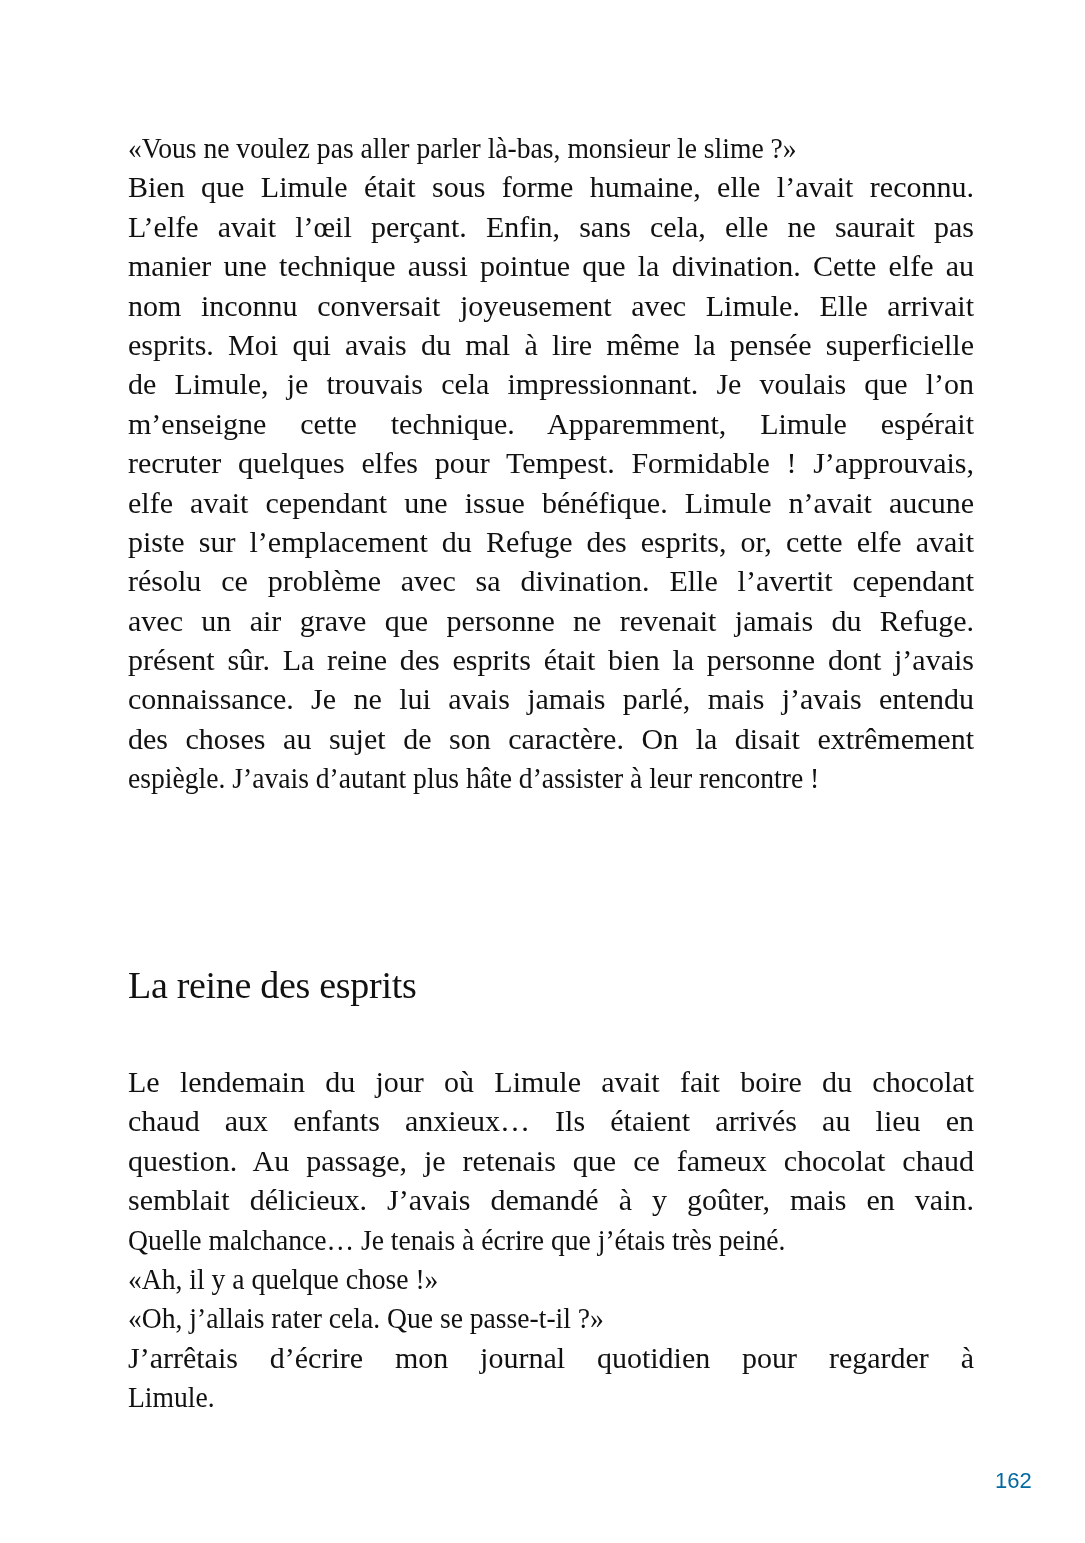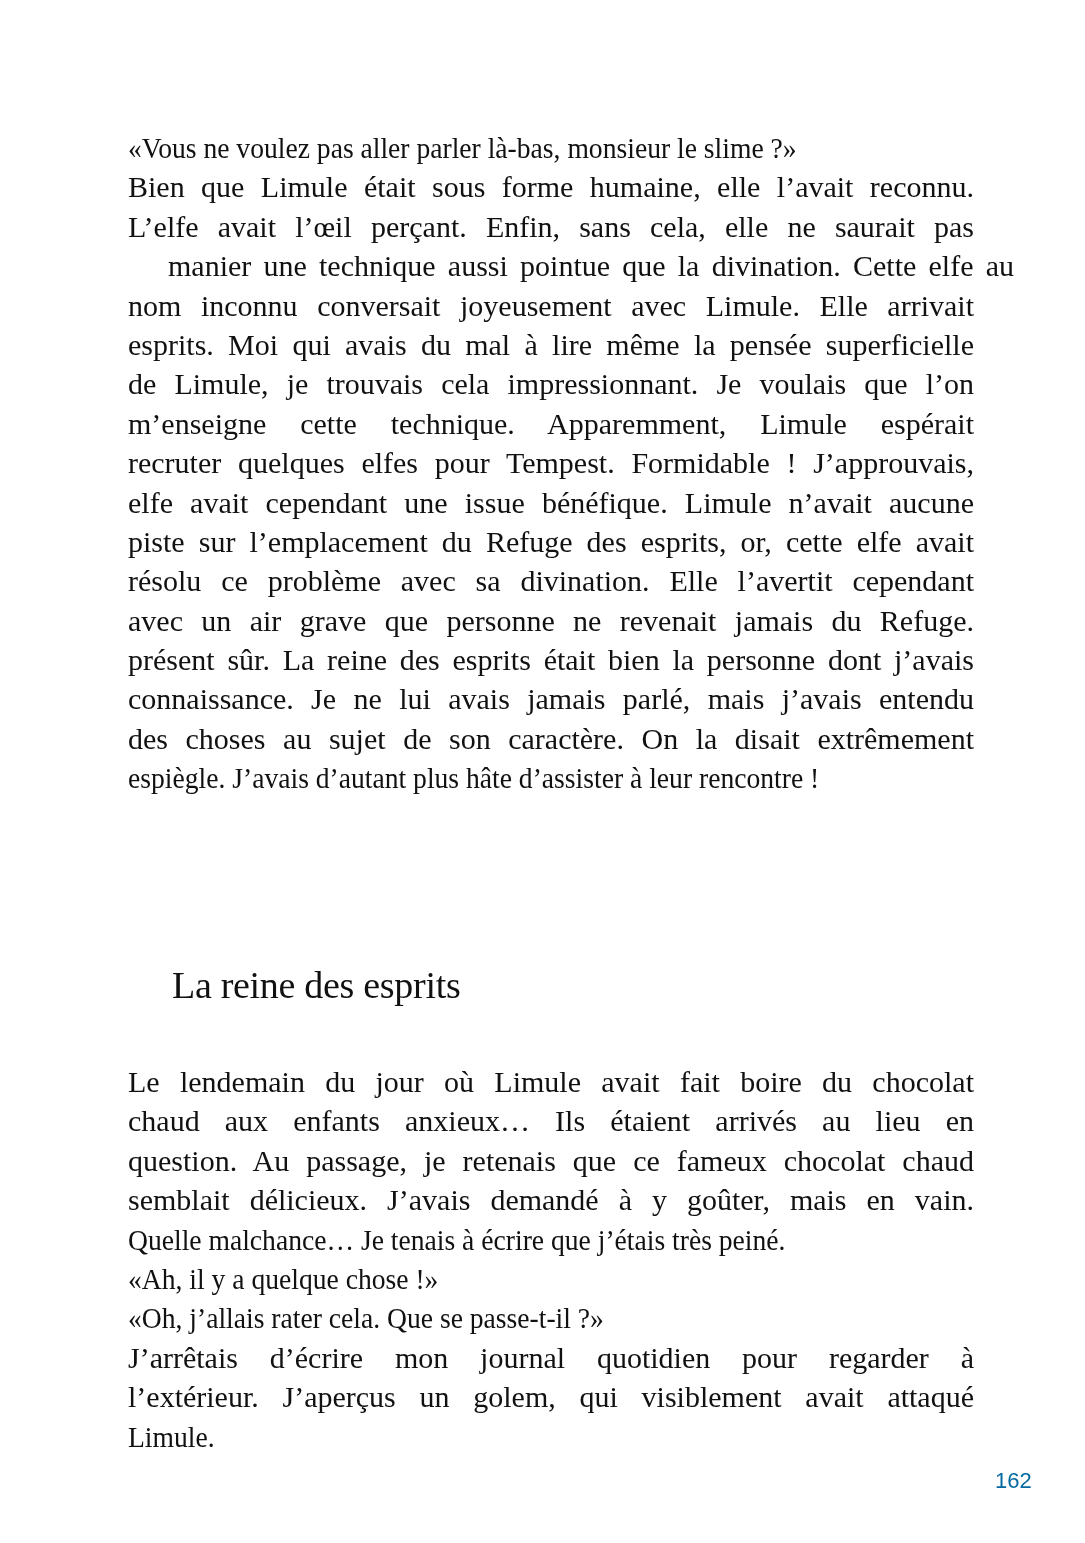--- a/index.html
+++ b/index.html
@@ -51,42 +51,41 @@
     }
     .heading {
       position: absolute;
       left: 128px;
       top: 962px;
       font-family: "Liberation Serif", "DejaVu Serif", serif;
       font-size: 38px;
       line-height: 46px;
       color: #111111;
       letter-spacing: -0.3px;
-      margin-left: 44px;
     }
     .page-number {
       position: absolute;
       left: 995px;
       top: 1468px;
       font-family: "Liberation Sans", "DejaVu Sans", sans-serif;
       font-size: 22px;
       line-height: 26px;
       color: #0369a1;
     }
   </style>
 </head>
 <body>
 
 <div class="page">
 
   <div class="block block-1">
     <span class="line left"><span class="inner" style="white-space: nowrap; transform: scaleX(0.92);">«Vous ne voulez pas aller parler là-bas, monsieur le slime ?»</span></span>
     <span class="line justify"><span class="inner" style="white-space: nowrap; word-spacing: 8.93403px; transform: scaleX(1);">Bien que Limule était sous forme humaine, elle l’avait reconnu.</span></span>
     <span class="line justify"><span class="inner" style="white-space: nowrap; word-spacing: 11.6578px; transform: scaleX(1);">L’elfe avait l’œil perçant. Enfin, sans cela, elle ne saurait pas</span></span>
-    <span class="line justify"><span class="inner" style="white-space: nowrap; word-spacing: 4.70781px; transform: scaleX(1); margin-left: 40px;">manier une technique aussi pointue que la divination. Cette elfe au</span></span>
+    <span class="line justify"><span class="inner" style="white-space: nowrap; word-spacing: 4.70781px; transform: scaleX(1);">manier une technique aussi pointue que la divination. Cette elfe au</span></span>
     <span class="line justify"><span class="inner" style="white-space: nowrap; word-spacing: 12.0826px; transform: scaleX(1);">nom inconnu conversait joyeusement avec Limule. Elle arrivait</span></span>
     <span class="line justify"><span class="inner" style="white-space: nowrap; word-spacing: 6.77983px; transform: scaleX(1);">esprits. Moi qui avais du mal à lire même la pensée superficielle</span></span>
     <span class="line justify"><span class="inner" style="white-space: nowrap; word-spacing: 10.5938px; transform: scaleX(1);">de Limule, je trouvais cela impressionnant. Je voulais que l’on</span></span>
     <span class="line justify"><span class="inner" style="white-space: nowrap; word-spacing: 26.4187px; transform: scaleX(1);">m’enseigne cette technique. Apparemment, Limule espérait</span></span>
     <span class="line justify"><span class="inner" style="white-space: nowrap; word-spacing: 9.24554px; transform: scaleX(1);">recruter quelques elfes pour Tempest. Formidable ! J’approuvais,</span></span>
     <span class="line justify"><span class="inner" style="white-space: nowrap; word-spacing: 9.64648px; transform: scaleX(1);">elfe avait cependant une issue bénéfique. Limule n’avait aucune</span></span>
     <span class="line justify"><span class="inner" style="white-space: nowrap; word-spacing: 6.58125px; transform: scaleX(1);">piste sur l’emplacement du Refuge des esprits, or, cette elfe avait</span></span>
     <span class="line justify"><span class="inner" style="white-space: nowrap; word-spacing: 12.3516px; transform: scaleX(1);">résolu ce problème avec sa divination. Elle l’avertit cependant</span></span>
     <span class="line justify"><span class="inner" style="white-space: nowrap; word-spacing: 10.8812px; transform: scaleX(1);">avec un air grave que personne ne revenait jamais du Refuge.</span></span>
     <span class="line justify"><span class="inner" style="white-space: nowrap; word-spacing: 5.2642px; transform: scaleX(1);">présent sûr. La reine des esprits était bien la personne dont j’avais</span></span>
@@ -99,19 +98,18 @@
 
   <div class="block block-2">
     <span class="line justify"><span class="inner" style="white-space: nowrap; word-spacing: 12.7891px; transform: scaleX(1);">Le lendemain du jour où Limule avait fait boire du chocolat</span></span>
     <span class="line justify"><span class="inner" style="white-space: nowrap; word-spacing: 17.6406px; transform: scaleX(1);">chaud aux enfants anxieux… Ils étaient arrivés au lieu en</span></span>
     <span class="line justify"><span class="inner" style="white-space: nowrap; word-spacing: 9.49479px; transform: scaleX(1);">question. Au passage, je retenais que ce fameux chocolat chaud</span></span>
     <span class="line justify"><span class="inner" style="white-space: nowrap; word-spacing: 12.4913px; transform: scaleX(1);">semblait délicieux. J’avais demandé à y goûter, mais en vain.</span></span>
     <span class="line left"><span class="inner" style="white-space: nowrap; transform: scaleX(0.92);">Quelle malchance… Je tenais à écrire que j’étais très peiné.</span></span>
     <span class="line left"><span class="inner" style="white-space: nowrap; transform: scaleX(0.92);">«Ah, il y a quelque chose !»</span></span>
     <span class="line left"><span class="inner" style="white-space: nowrap; transform: scaleX(0.92);">«Oh, j’allais rater cela. Que se passe-t-il ?»</span></span>
     <span class="line justify"><span class="inner" style="white-space: nowrap; word-spacing: 24.3504px; transform: scaleX(1);">J’arrêtais d’écrire mon journal quotidien pour regarder à</span></span>
-    <span class="line justify"><span class="inner" style="white-space: nowrap; word-spacing: 16.2478px; transform: scaleX(1);">l’extérieur. J’aperçus un golem, qui visiblement avait attaqué</span></span>
     <span class="line left"><span class="inner" style="white-space: nowrap; transform: scaleX(0.92);">Limule.</span></span>
   </div>
 
   <div class="page-number">162</div>
 
 </div>
 
 </body></html>

